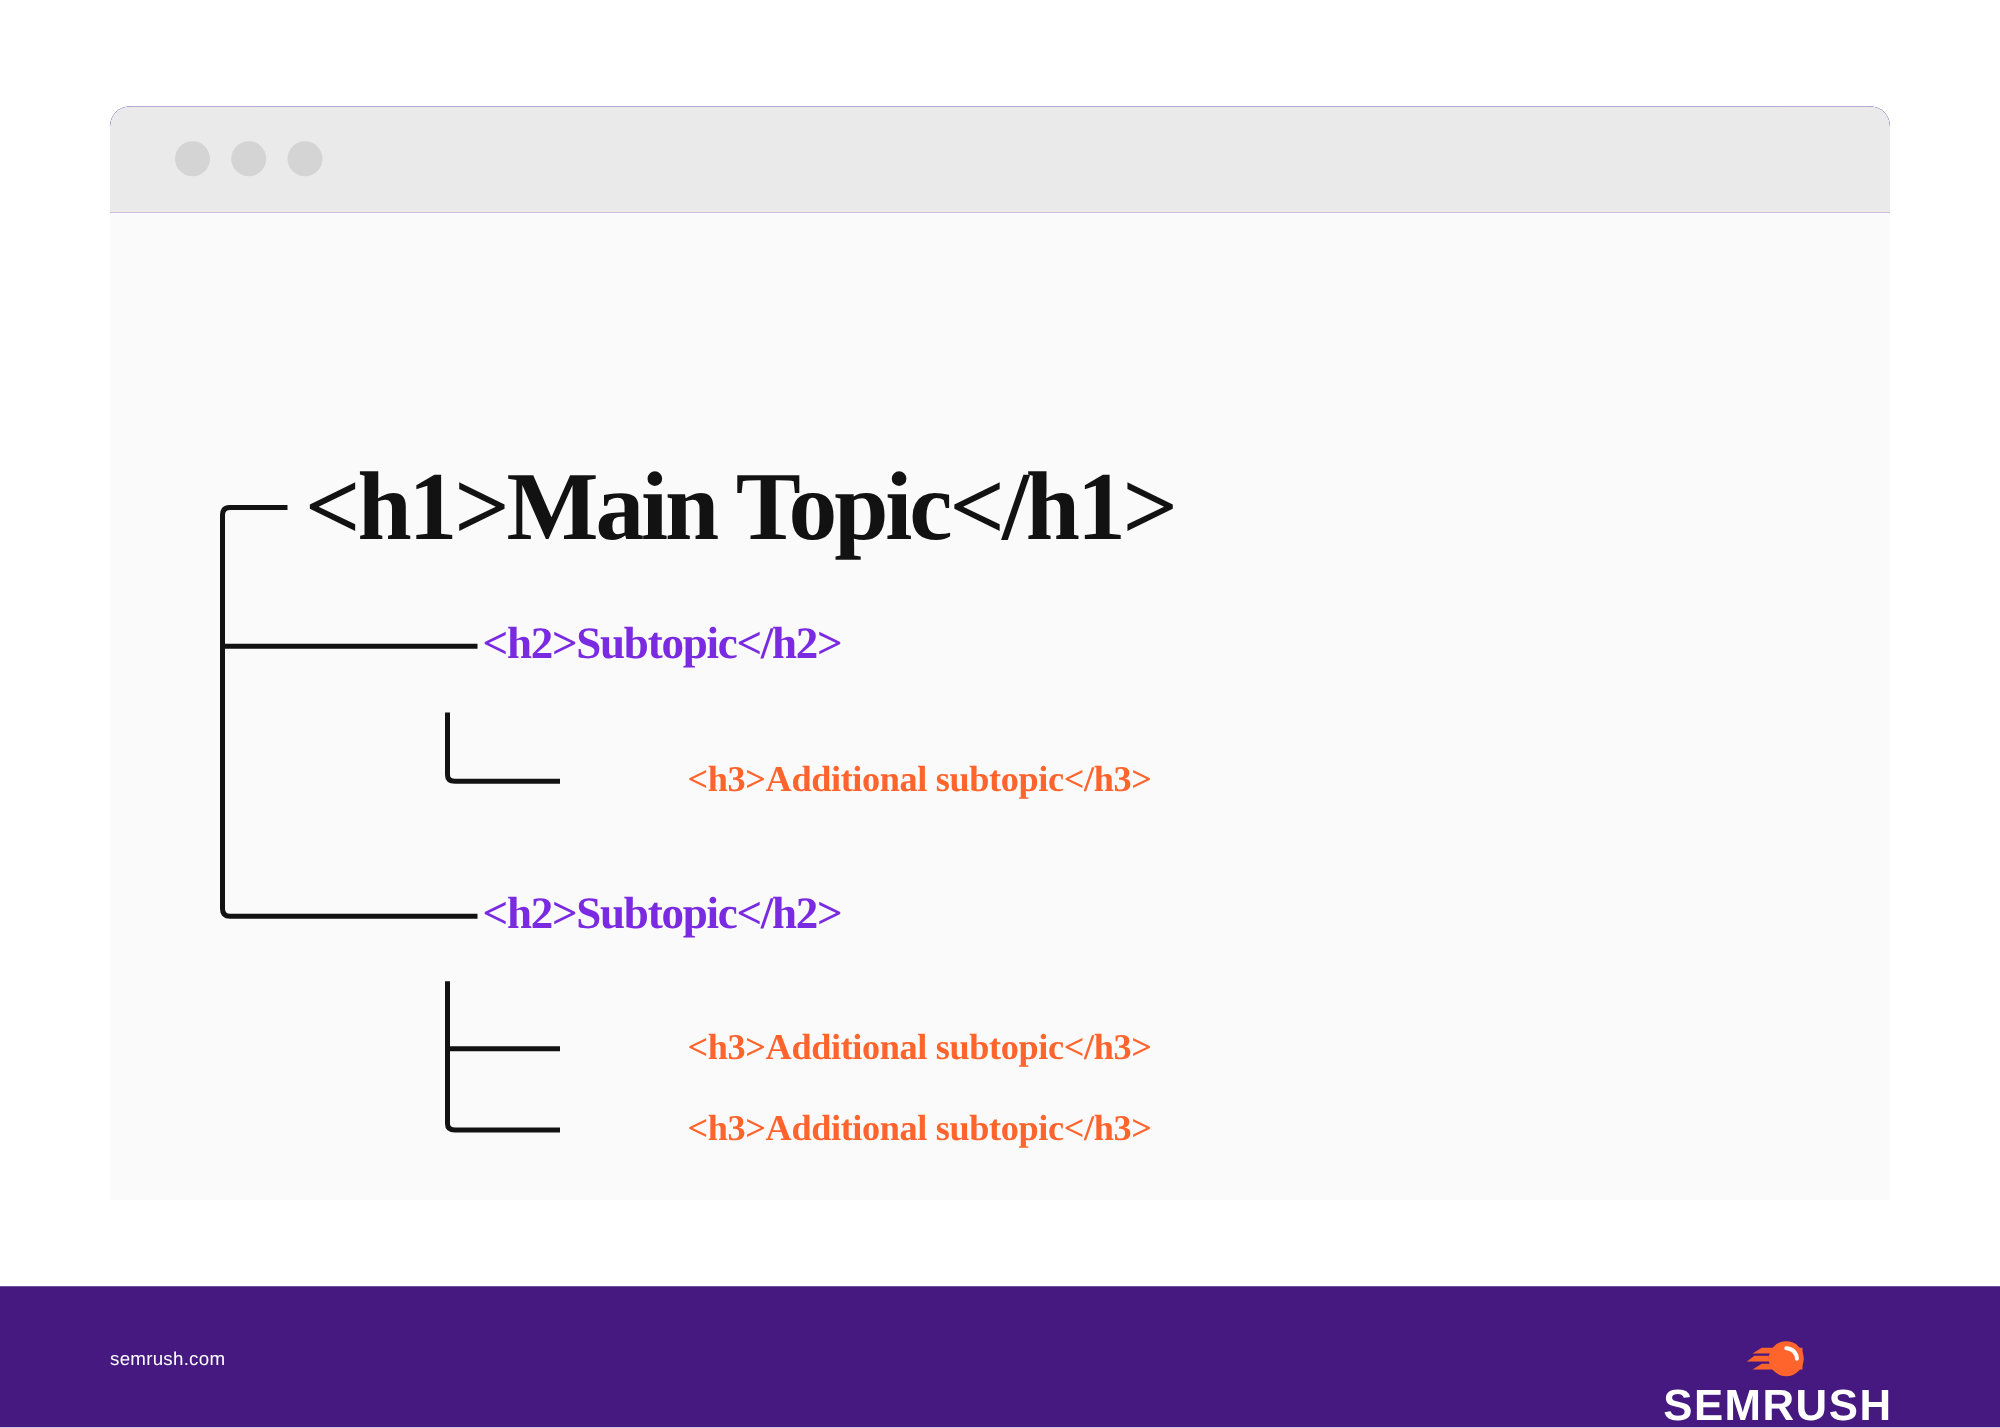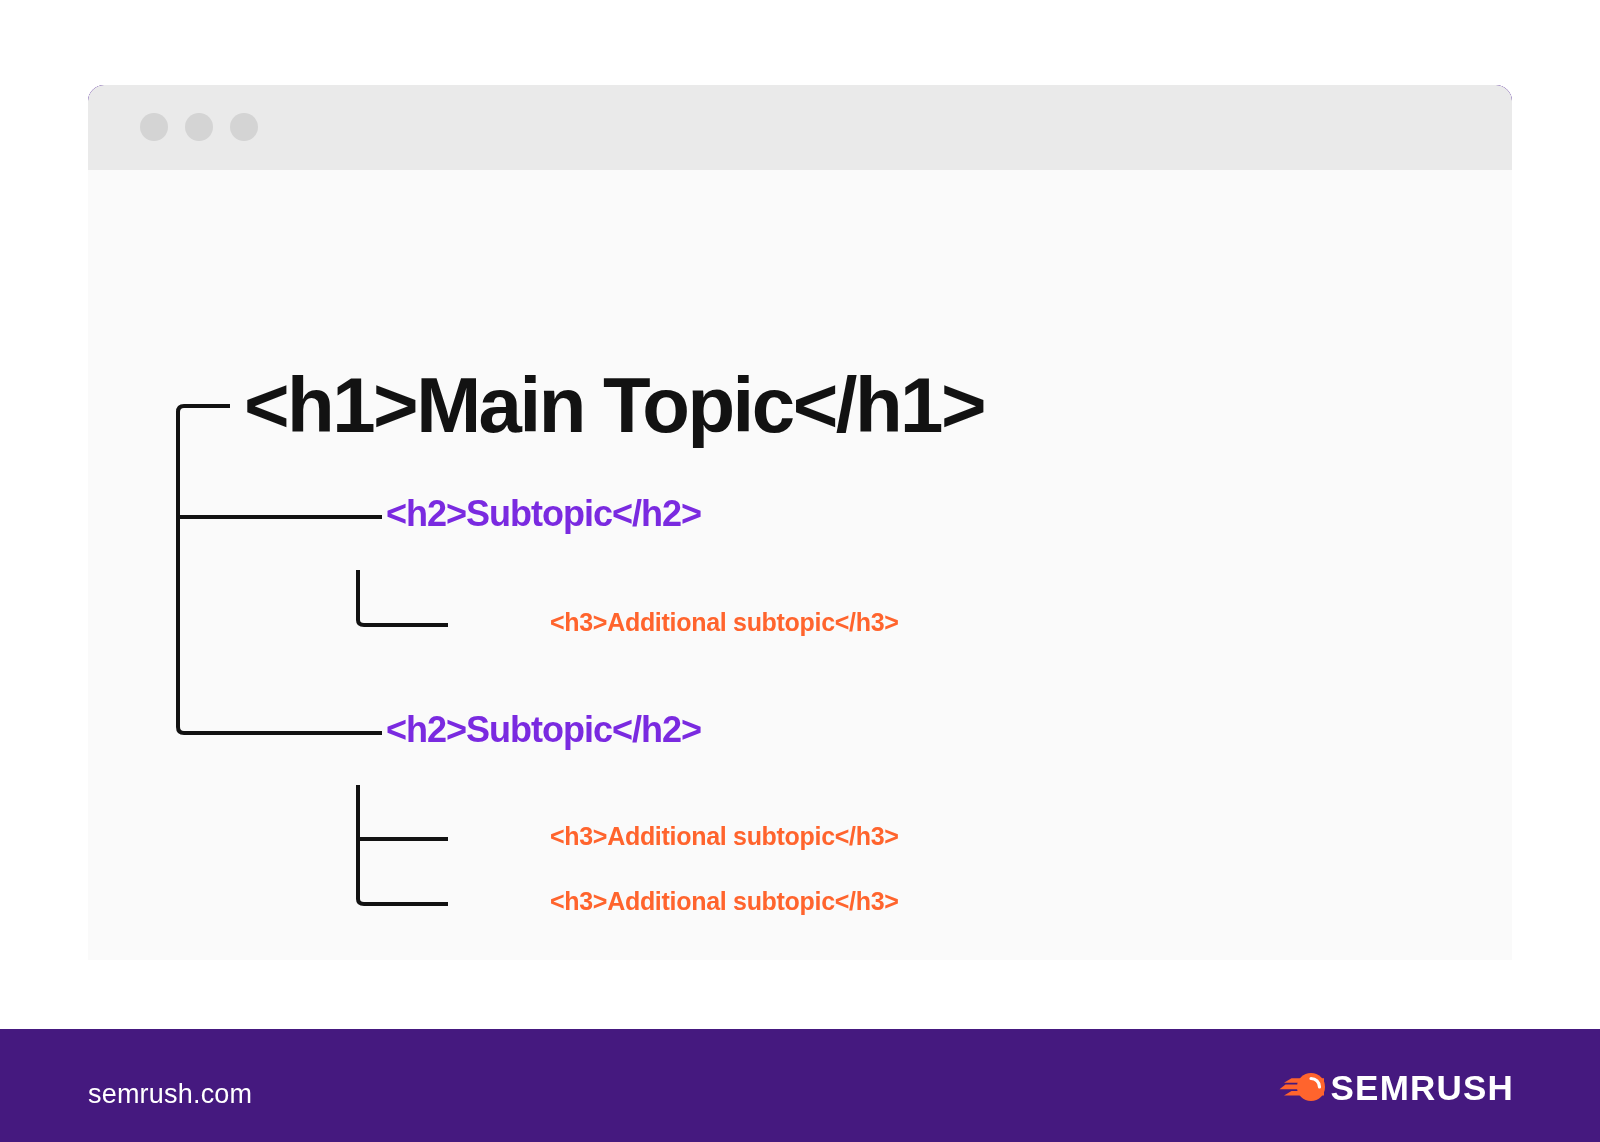--- a/index.html
+++ b/index.html
@@ -22,20 +22,21 @@
   
   .browser-card {
     position: absolute;
     left: 88px;
     top: 85px;
     width: 1424px;
     height: 875px;
     background: #4c1d95;
     border-radius: 16px 16px 0 0;
     overflow: hidden;
+    font-family: Liberation Serif, serif;
   }
 
   .browser-titlebar {
     position: absolute;
     left: 0;
     top: 0;
     width: 100%;
     height: 85px;
     background: #eaeaea;
     border-radius: 16px 16px 0 0;
@@ -102,21 +103,21 @@
   .node-h2 {
     font-size: 36px;
     color: #7a2ae0;
     letter-spacing: -1px;
   }
 
   .node-h2.a { left: 298px; top: 326px; }
   .node-h2.b { left: 298px; top: 542px; }
 
   .node-h3 {
-    font-size: 25px;
+    font-size: 29px;
     color: #ff642d;
     letter-spacing: -0.3px;
   }
 
   .node-h3.c1 { left: 462px; top: 440px; }
   .node-h3.c2 { left: 462px; top: 654px; }
   .node-h3.c3 { left: 462px; top: 719px; }
 
   
   .footer {
@@ -125,32 +126,33 @@
     top: 1029px;
     width: 1600px;
     height: 113px;
     background: #45197f;
   }
 
   .footer-url {
     position: absolute;
     left: 88px;
     top: 50px;
-    font-size: 27px;
+    font-size: 15px;
     color: #ffffff;
     letter-spacing: 0.2px;
   }
 
   .footer-logo {
     position: absolute;
     right: 86px;
     top: 40px;
     display: flex;
     align-items: center;
     gap: 2px;
+    flex-direction: column;
   }
 
   .logo-mark { display: block; }
 
   .logo-word {
     font-size: 35px;
     font-weight: bold;
     color: #ffffff;
     letter-spacing: 1.2px;
     line-height: 1;

